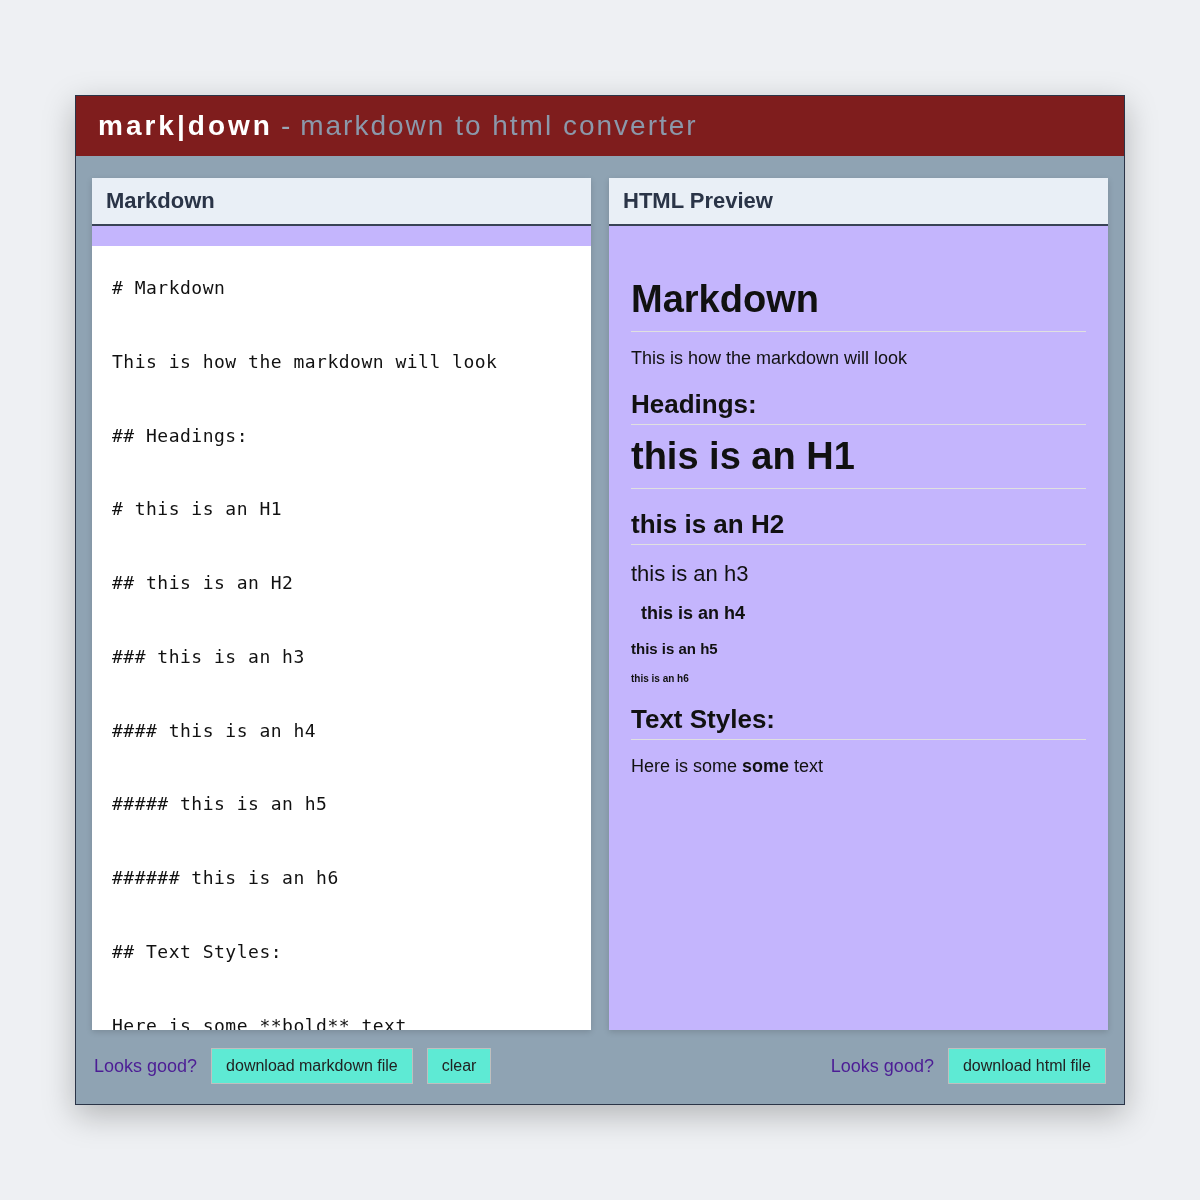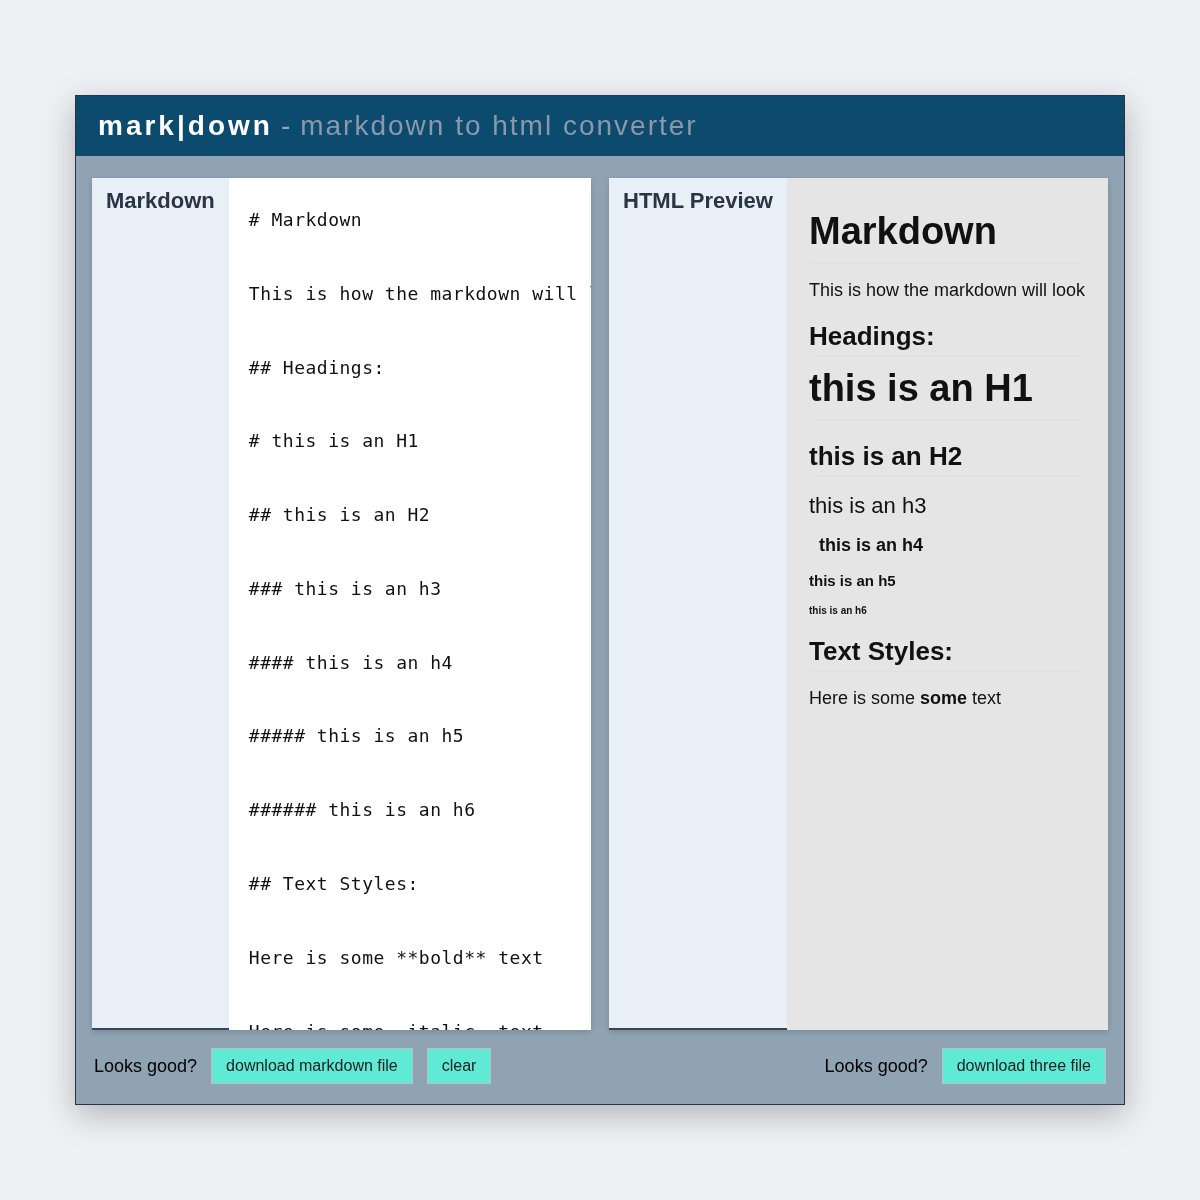--- a/index.html
+++ b/index.html
@@ -15,46 +15,48 @@
     .window {
       width: 1050px;
       height: 1010px;
       background: #8fa3b3;
       box-shadow: 0 10px 30px rgba(0,0,0,0.25);
       display: flex;
       flex-direction: column;
       border: 1px solid #2a3447;
     }
     .titlebar {
-      background: #0c4a6e;
+      background: #7f1d1d;
       color: #d0d6dd;
       padding: 14px 22px;
       font-size: 28px;
       letter-spacing: 2px;
       display: flex;
       align-items: baseline;
       gap: 8px;
     }
     .titlebar .brand { font-weight: 700; color: #ffffff; letter-spacing: 3px; }
     .titlebar .sep { color: #9aa6b5; }
     .titlebar .subtitle { color: #8b98aa; font-weight: 400; }
     .workspace {
       flex: 1;
       padding: 22px 16px 0 16px;
       display: flex;
       gap: 18px;
       min-height: 0;
     }
     .panel {
       flex: 1;
-      background: #e5e5e5;
-      display: flex;
+      background: #c4b5fd;
+      display: flex;
+      flex-direction: column;
       box-shadow: 0 2px 6px rgba(0,0,0,0.15);
       min-height: 0;
       overflow: hidden;
+      gap: 20px;
     }
     .panel-header {
       background: #e9eff6;
       color: #2a3447;
       font-weight: 700;
       font-size: 22px;
       padding: 10px 14px;
       border-bottom: 2px solid #394356;
     }
     .panel-body {
@@ -91,21 +93,21 @@
     .preview p  { font-size: 18px; margin: 16px 0; }
     .footer {
       display: flex;
       padding: 18px 18px 20px;
       align-items: center;
       justify-content: space-between;
       font-size: 18px;
       color: #3b4b5f;
     }
     .footer-group { display: flex; align-items: center; gap: 14px; }
-    .footer-label { color: #000000; }
+    .footer-label { color: #4c1d95; }
     .btn {
       background: #5eead4;
       color: #222;
       border: 1px solid #bfbfbf;
       padding: 8px 14px;
       font-size: 16px;
       cursor: pointer;
       font-family: inherit;
     }
   </style>
@@ -183,17 +185,17 @@
   </div>
 
   <div class="footer">
     <div class="footer-group">
       <span class="footer-label">Looks good?</span>
       <button class="btn">download markdown file</button>
       <button class="btn">clear</button>
     </div>
     <div class="footer-group">
       <span class="footer-label">Looks good?</span>
-      <button class="btn">download three file</button>
+      <button class="btn">download html file</button>
     </div>
   </div>
 
 </div>
 
 </body></html>

